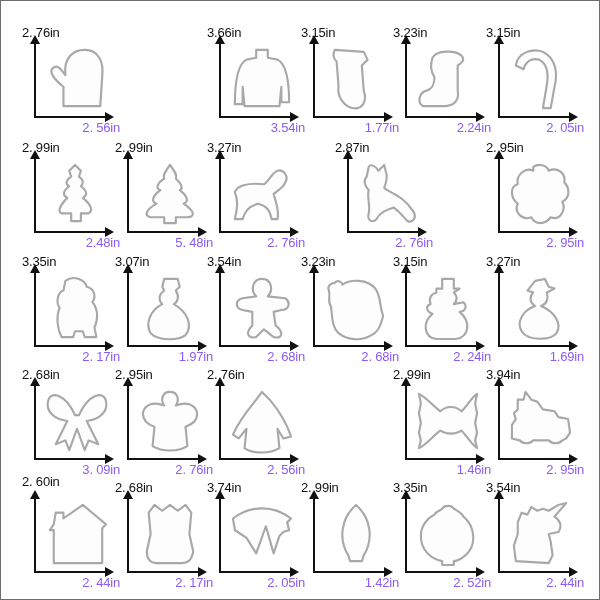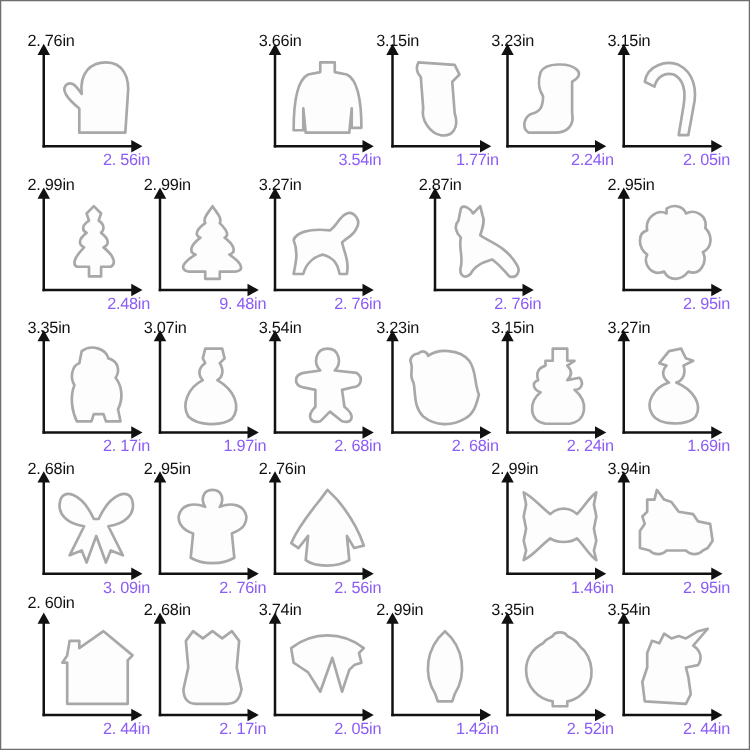--- a/index.html
+++ b/index.html
@@ -138,21 +138,21 @@
     <div class="cell" style="left: 127px; top: 115px;">
     <span class="h-label" style="top: 25px;">2. 99in</span>
     <div class="cell-axes">
       <div class="v-axis"></div>
       <div class="h-axis"></div>
       <div class="shape"><svg viewBox="0 0 64 64" preserveAspectRatio="xMidYMid meet">
             <path d="M32 2 C36 8 40 12 38 16 C44 22 46 26 42 28 C50 34 52 40 46 42 C58 50 58 56 50 56 L38 56 L38 62 L26 62 L26 56 L12 56 C4 54 8 48 18 42 C12 40 14 34 22 28 C16 26 20 20 26 16 C24 12 28 8 32 2 Z"></path>
           </svg></div>
     </div>
     <div class="cell-wl">
-      <span class="w-label">9. 48in</span>
+      <span class="w-label">5. 48in</span>
     </div>
   </div>
     <div class="cell" style="left: 219px; top: 115px;">
     <span class="h-label" style="top: 25px;">3.27in</span>
     <div class="cell-axes">
       <div class="v-axis"></div>
       <div class="h-axis"></div>
       <div class="shape"><svg viewBox="0 0 64 64" preserveAspectRatio="xMidYMid meet">
             <path d="M4 30 C6 24 16 20 34 22 C40 18 42 10 48 8 C54 6 60 14 56 20 C54 26 48 28 44 32 C46 40 50 48 48 58 L42 58 C40 48 36 44 28 42 C20 44 14 50 12 58 L4 58 C6 48 8 40 4 30 Z"></path>
           </svg></div>

